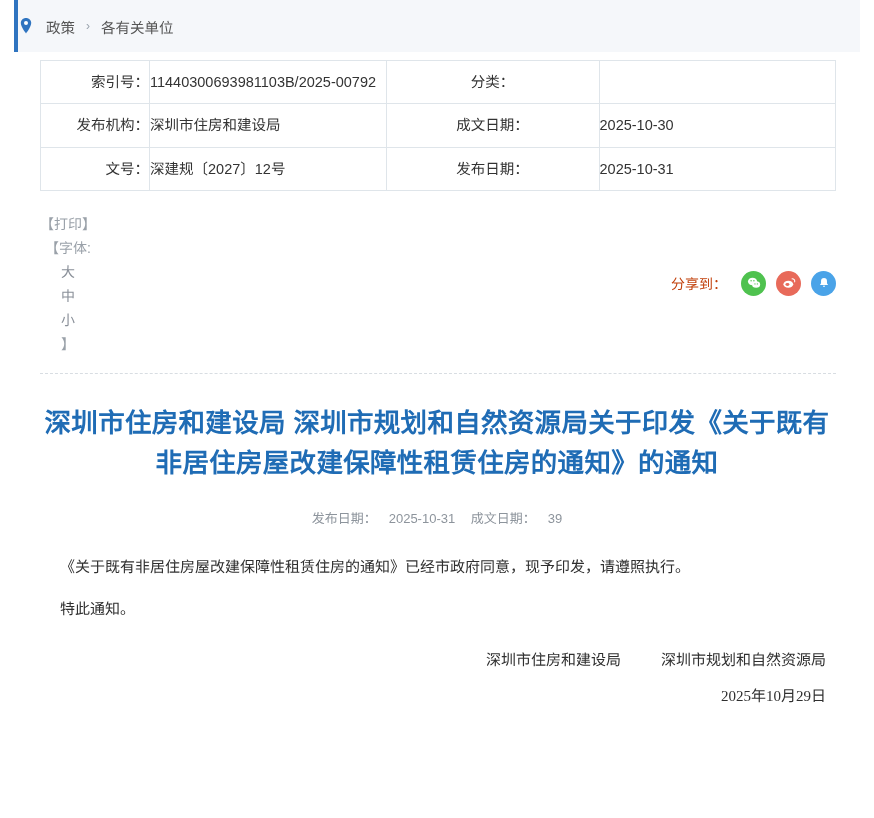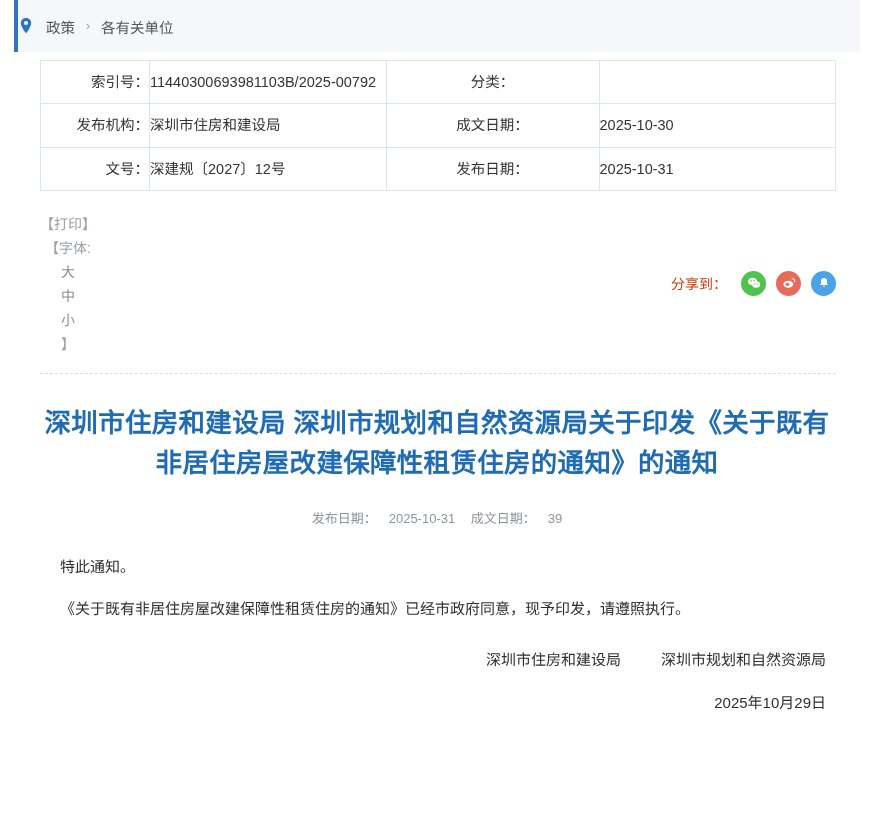--- a/index.html
+++ b/index.html
@@ -138,23 +138,24 @@
   .sign-row {
     display: flex;
     justify-content: flex-end;
     gap: 40px;
     margin-top: 22px;
     padding-right: 18px;
     font-size: 15px;
   }
   .date-row {
     text-align: right;
-    margin-top: 15px;
+    margin-top: 8px;
     padding-right: 18px;
     font-size: 15px;
+    font-family: Liberation Serif, serif;
   }
 </style>
 </head>
 <body>
 
 <div class="breadcrumb-bar">
   <span class="pin-icon">
     <svg width="16" height="18" viewBox="0 0 16 18" aria-hidden="true">
       <path d="M8 1C5 1 2.8 3.2 2.8 6.1 2.8 10 8 16.5 8 16.5S13.2 10 13.2 6.1C13.2 3.2 11 1 8 1z" fill="#2f74c0"></path>
       <circle cx="8" cy="6.1" r="2.0" fill="#ffffff"></circle>
@@ -228,20 +229,20 @@
 </div>
 
 <div class="doc-title">深圳市住房和建设局 深圳市规划和自然资源局关于印发《关于既有非居住房屋改建保障性租赁住房的通知》的通知</div>
 
 <div class="doc-meta">
   <span>发布日期：</span><span>2025-10-31</span>
   <span>成文日期：</span><span>39</span>
 </div>
 
 <div class="doc-body">
+  <p class="indent">《关于既有非居住房屋改建保障性租赁住房的通知》已经市政府同意，现予印发，请遵照执行。</p>
   <p class="indent">特此通知。</p>
-  <p class="indent">《关于既有非居住房屋改建保障性租赁住房的通知》已经市政府同意，现予印发，请遵照执行。</p>
   <div class="sign-row">
     <span>深圳市住房和建设局</span>
     <span>深圳市规划和自然资源局</span>
   </div>
   <div class="date-row">2025年10月29日</div>
 </div>
 
 </body></html>

